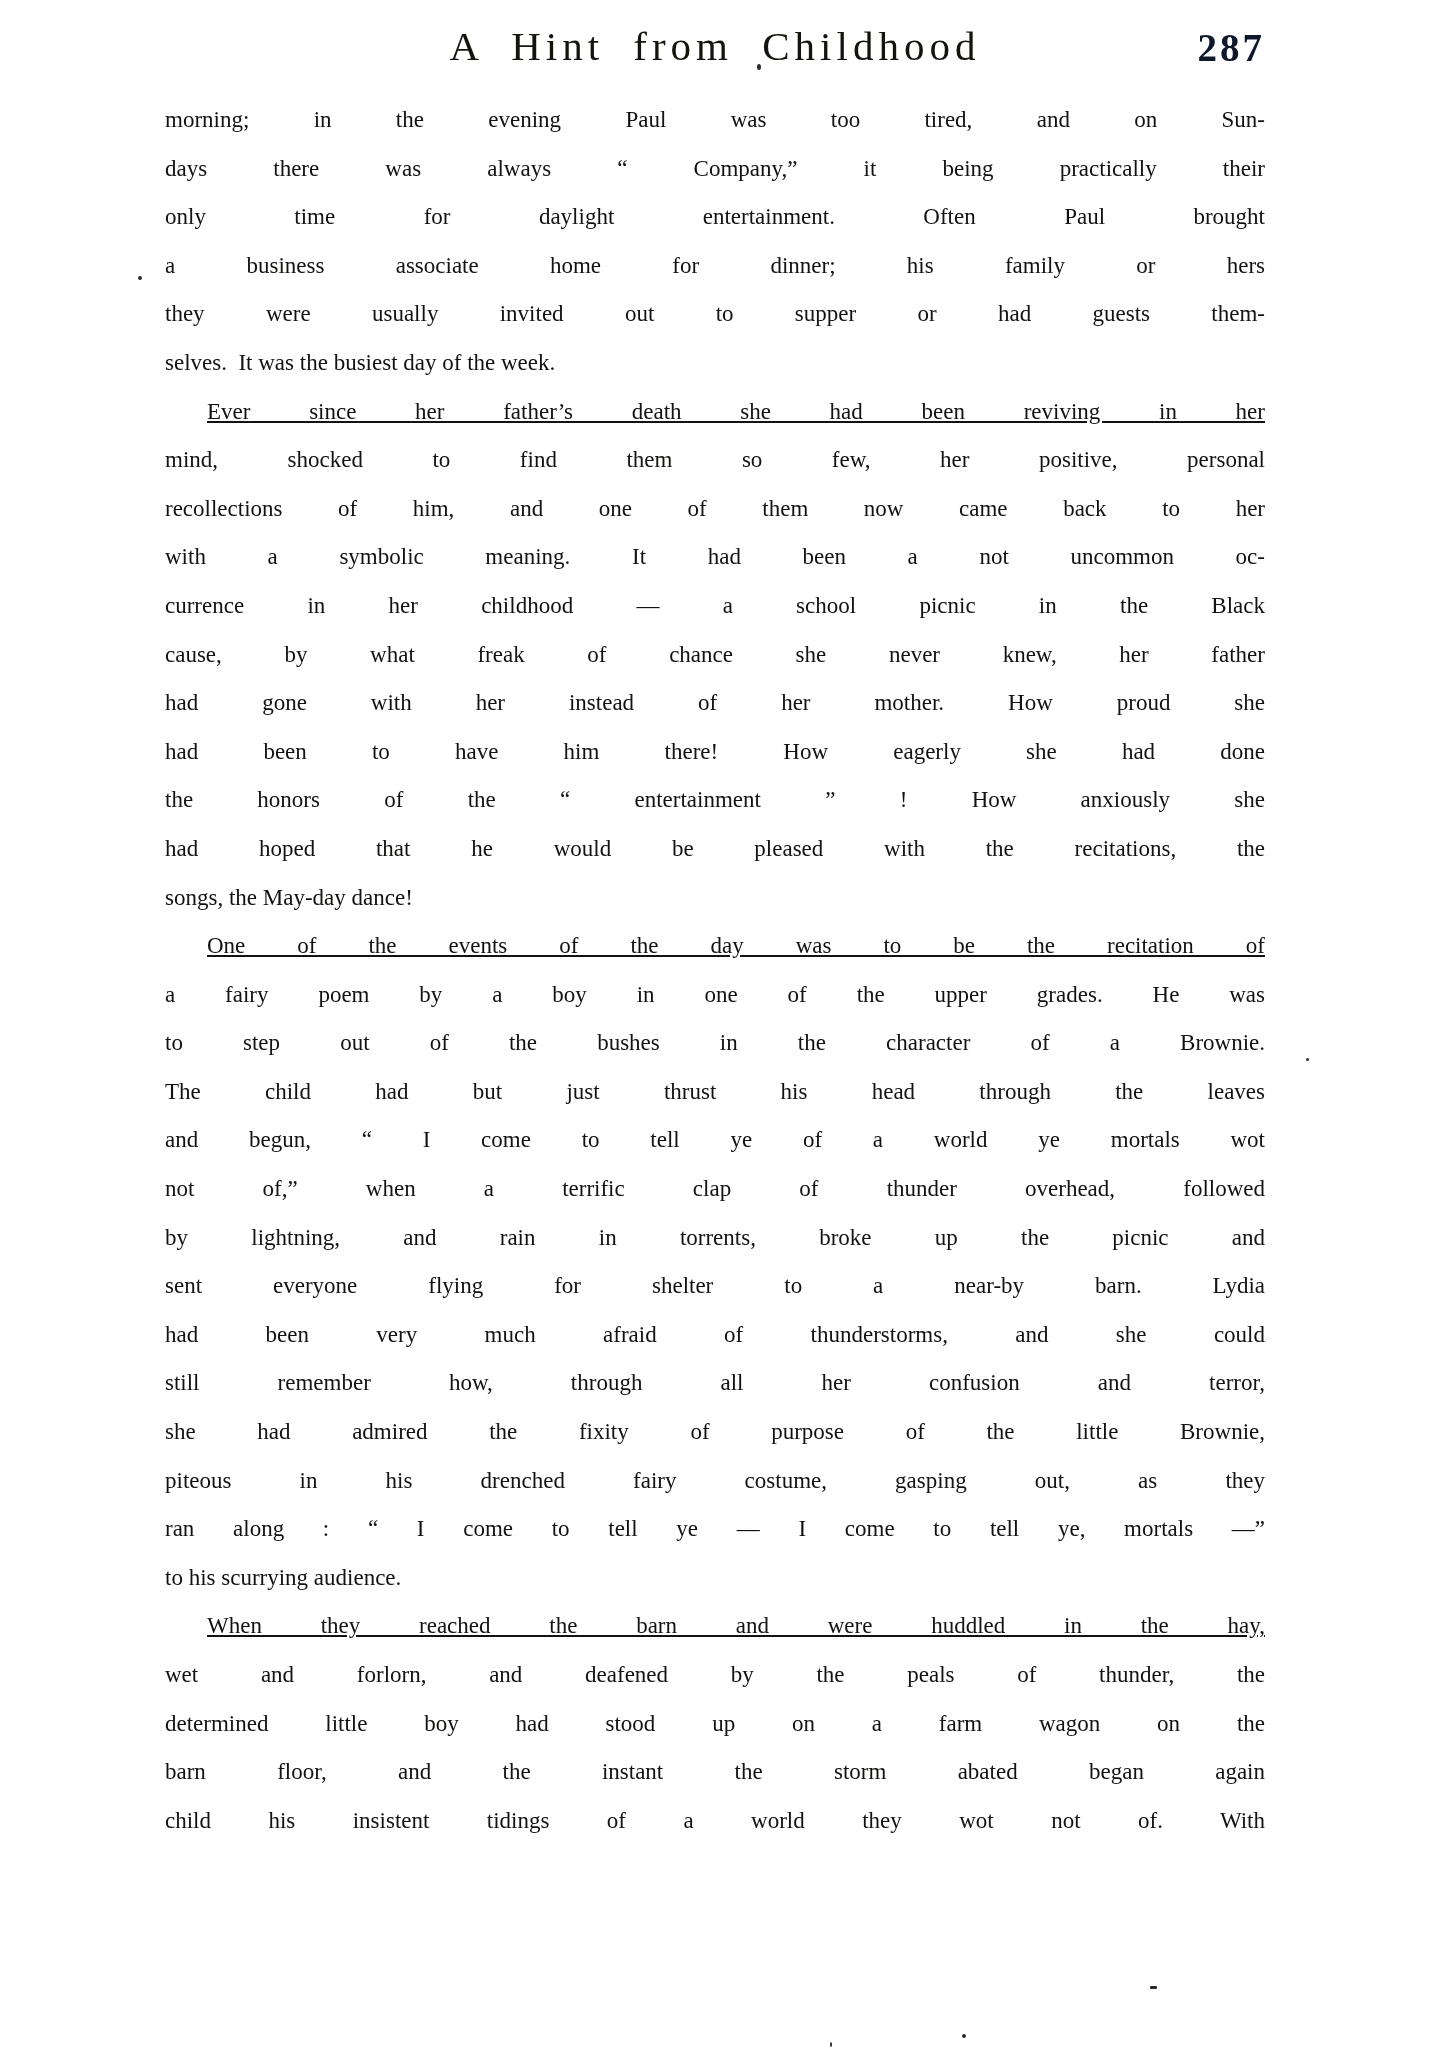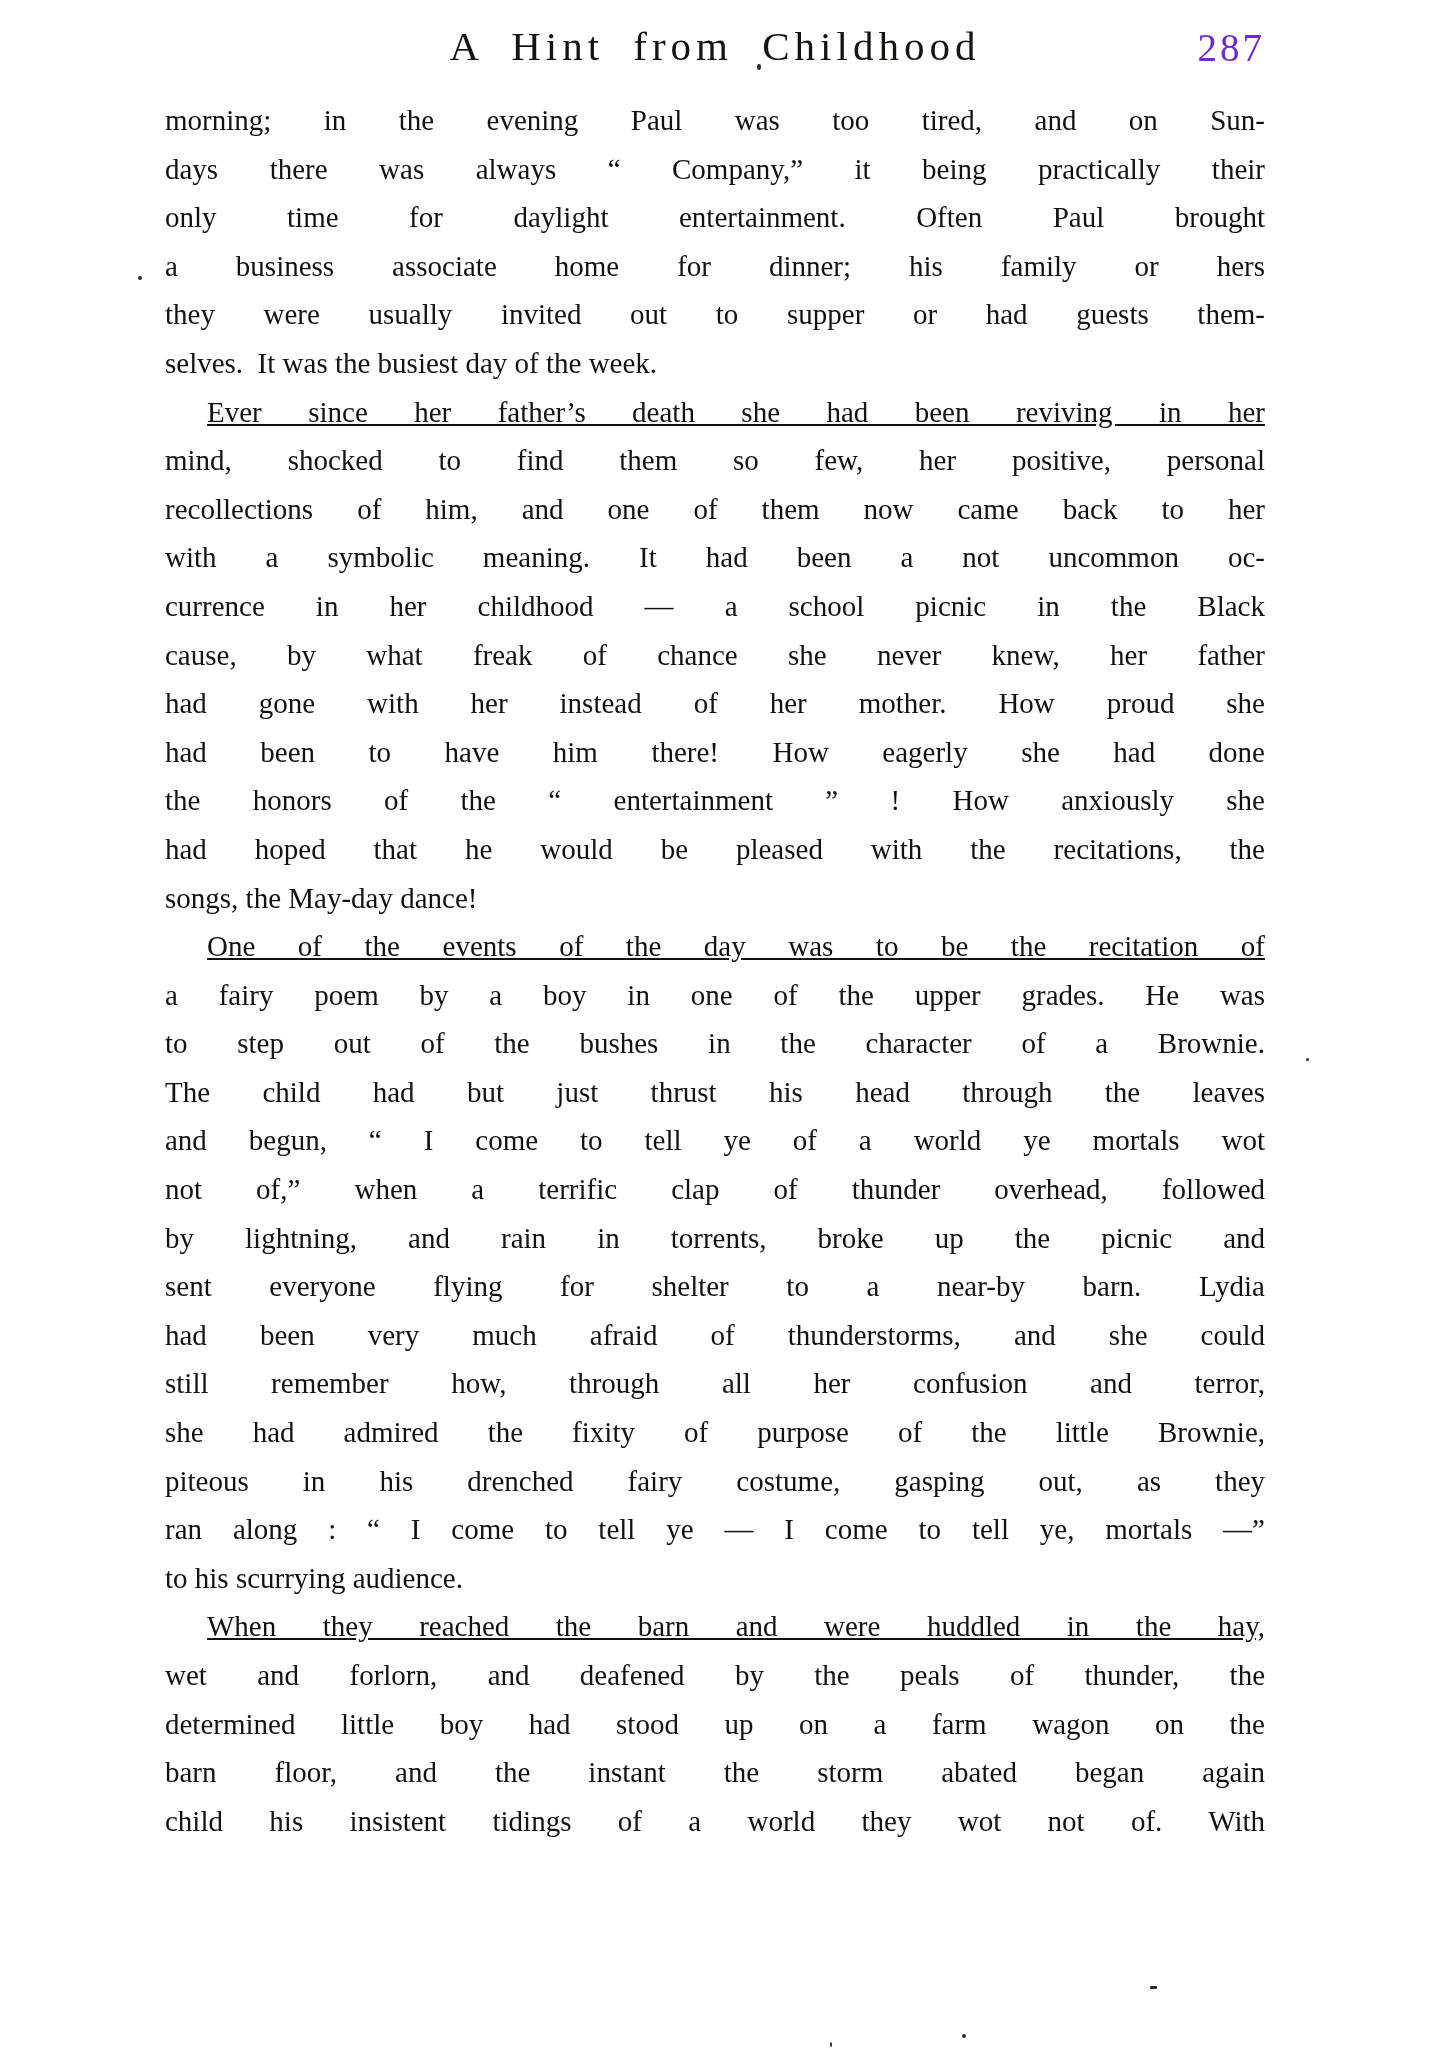--- a/index.html
+++ b/index.html
@@ -26,27 +26,28 @@
     letter-spacing: 5px;
     word-spacing: 14px;
     color: #16130f;
     white-space: nowrap;
   }
   .page-number {
     position: absolute;
     right: 0px; top: 3px;
     font-size: 39px;
     letter-spacing: 3px;
-    color: #6d28d9;
+    color: #0f172a;
+    font-weight: bold;
   }
   .text-block {
     position: absolute;
     left: 165px; top: 96px;
     width: 1100px;
-    font-size: 29px;
+    font-size: 23px;
     line-height: 48.6px;
     color: #141210;
   }
   .paragraph { margin: 0; padding: 0; }
   .line {
     box-sizing: border-box;
     width: 1100px;
     height: 48.6px;
     overflow: hidden;
     text-align: justify;

